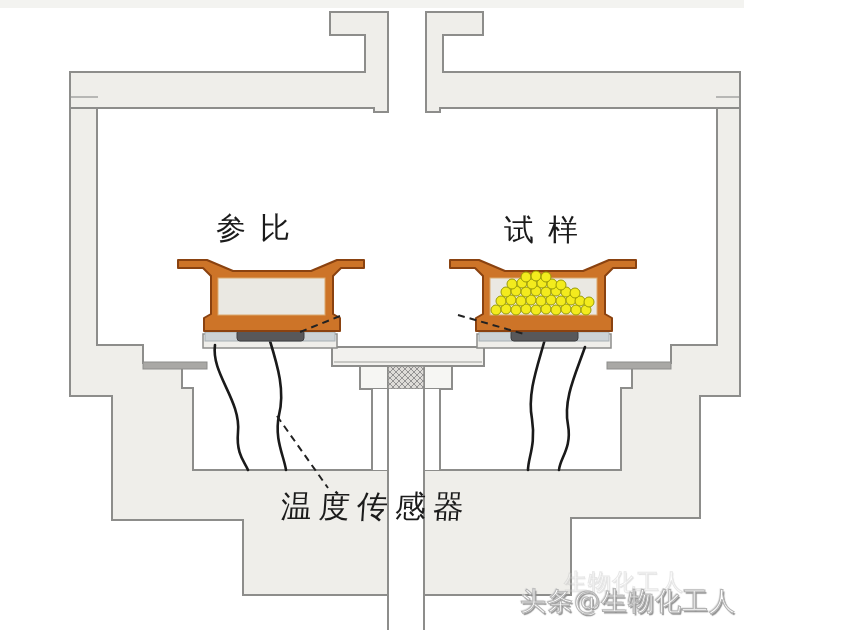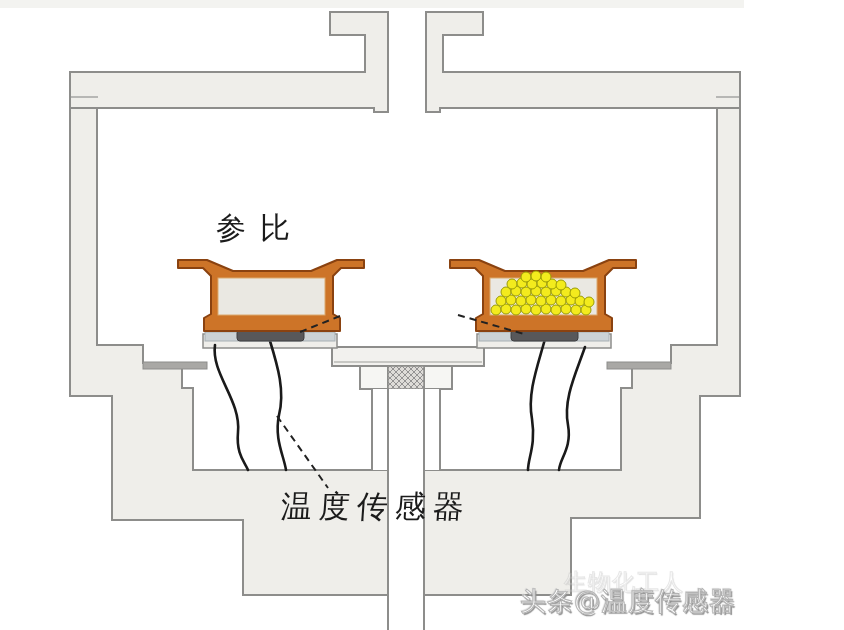--- a/index.html
+++ b/index.html
@@ -136,18 +136,19 @@
     </g>
 
     <g stroke="#222222" stroke-width="2" stroke-dasharray="7 5" fill="none">
       <line x1="340" y1="316" x2="300" y2="332"></line>
       <line x1="458" y1="315" x2="524" y2="334"></line>
       <line x1="277" y1="416" x2="328" y2="488"></line>
     </g>
   </svg>
 
   <div class="label center lbl-ref">参比</div>
+  <div class="label center lbl-sample">试样</div>
   <div class="label lbl-temp">温度传感器</div>
 
   <div class="watermark ghost">生物化工人</div>
-  <div class="watermark">头条@温度传感器</div>
+  <div class="watermark">头条@生物化工人</div>
 
 </div>
 
 </body></html>

